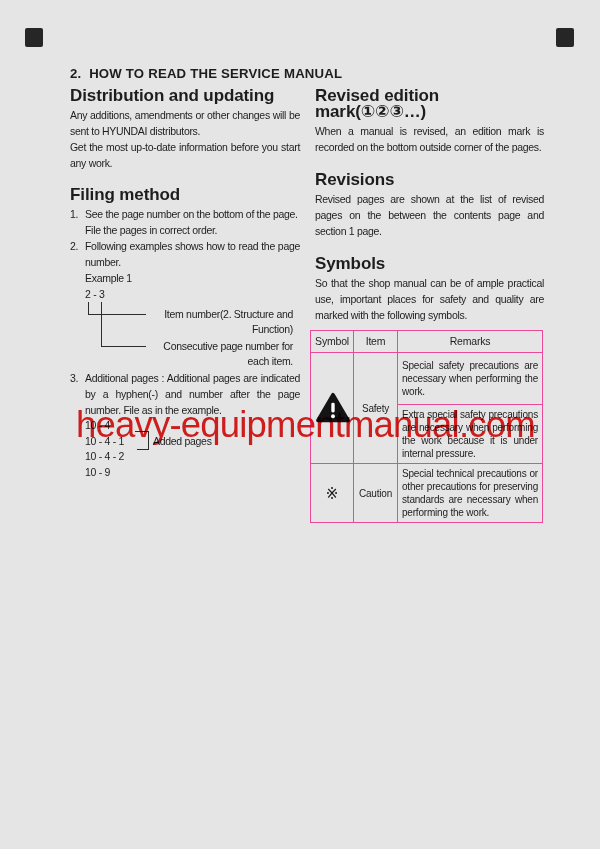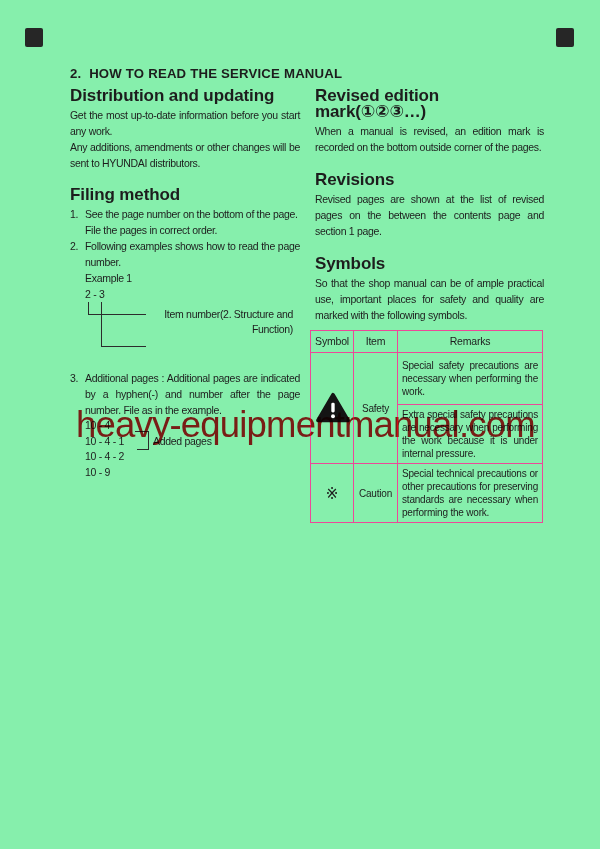--- a/index.html
+++ b/index.html
@@ -1,18 +1,18 @@
 <!DOCTYPE html>
 <html><head>
 <meta charset="utf-8">
 <style>
   * { margin:0; padding:0; box-sizing:border-box; }
   html,body { background:#ffffff; }
   .page {
-    position:relative; width:600px; height:849px; background:#86efac;
+    position:relative; width:600px; height:849px; background:#e5e5e5;
     font-family:"Liberation Sans","DejaVu Sans",sans-serif; color:#1d1d1d;
     overflow:hidden;
   }
   .corner-mark { position:absolute; width:18px; height:19px; background:#262626; border-radius:2px; }
   .corner-left  { left:25px; top:28px; }
   .corner-right { left:556px; top:28px; }
 
   .doc-title {
     position:absolute; left:70px; top:66px;
     font-size:13.2px; font-weight:700; letter-spacing:.2px; white-space:pre;
@@ -80,22 +80,22 @@
 
   <div class="corner-mark corner-left"></div>
   <div class="corner-mark corner-right"></div>
 
   <div class="doc-title">2.  HOW TO READ THE SERVICE MANUAL</div>
 
   <div class="col col-left">
 
     <div class="section">
       <div class="sec-heading">Distribution and updating</div>
+      <p class="body-p">Any additions, amendments or other changes will be sent to HYUNDAI distributors.</p>
       <p class="body-p">Get the most up-to-date information before you start any work.</p>
-      <p class="body-p">Any additions, amendments or other changes will be sent to HYUNDAI distributors.</p>
     </div>
 
     <div class="section" style="margin-top:16px;">
       <div class="sec-heading">Filing method</div>
 
       <div class="li">
         <span class="num">1.</span>
         <div class="body-p">See the page number on the bottom of the page.</div>
         <div>File the pages in correct order.</div>
       </div>
@@ -106,20 +106,21 @@
         <div>Example 1</div>
         <div>2 - 3</div>
       </div>
 
       <div class="diagram">
         <div class="dline dv dv-a"></div>
         <div class="dline dh dh-a"></div>
         <div class="dline dv dv-b"></div>
         <div class="dline dh dh-b"></div>
         <div class="dlabel dlabel-1">Item number(2. Structure and Function)</div>
+        <div class="dlabel dlabel-2">Consecutive page number for each item.</div>
       </div>
 
       <div class="li">
         <span class="num">3.</span>
         <div class="body-p">Additional pages : Additional pages are indicated by a hyphen(-) and number after the page number.  File as in the example.</div>
       </div>
 
       <div class="pages">
         <div>10 - 4</div>
         <div>10 - 4 - 1</div>

